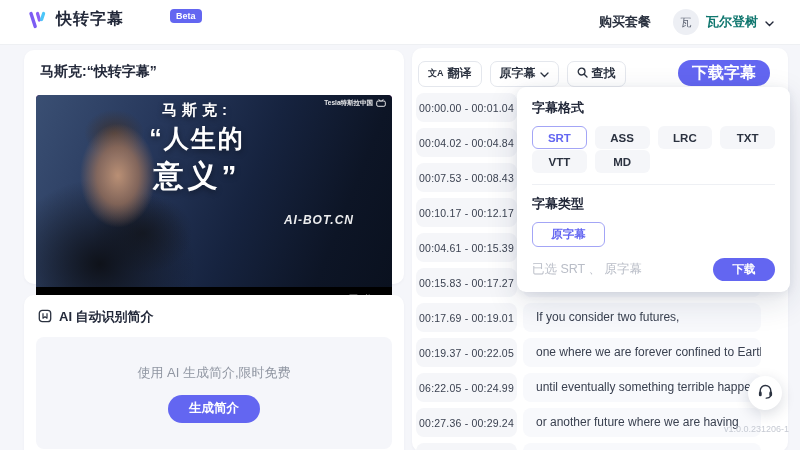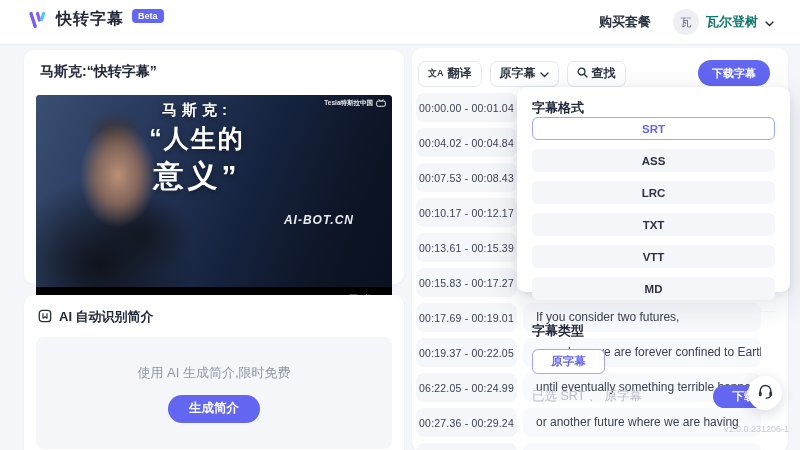--- a/index.html
+++ b/index.html
@@ -3,21 +3,21 @@
 <meta charset="utf-8">
 <style>
   * { margin:0; padding:0; box-sizing:border-box; }
   html,body { width:800px; height:450px; overflow:hidden; }
   body { font-family:"Liberation Sans","DejaVu Sans",sans-serif; background:#f5f6fa; position:relative; color:#2b3240; }
 
   
   .header { position:absolute; left:0; top:0; width:800px; height:45px; background:#fff; border-bottom:1px solid #eef0f3; display:flex; align-items:center; justify-content:space-between; padding:0 26px; z-index:3; }
   .brand { display:flex; align-items:flex-start; gap:8px; }
   .brand-name { font-size:16px; font-weight:800; color:#23293a; letter-spacing:1px; }
-  .beta { background:#6366f1; color:#fff; font-size:9px; font-weight:700; padding:2px 6px; border-radius:4px; }
+  .beta { background:#6366f1; color:#fff; font-size:9px; font-weight:700; padding:2px 6px; border-radius:4px;margin-left:38px; }
   .header-right { display:flex; align-items:center; gap:22px; }
   .buy-plan { font-size:13px; font-weight:600; color:#2b3240; cursor:pointer; }
   .user { display:flex; align-items:center; gap:7px; cursor:pointer; }
   .avatar { width:26px; height:26px; border-radius:50%; background:#edeff4; color:#5a6170; font-size:11px; display:flex; align-items:center; justify-content:center; }
   .username { font-size:13px; font-weight:600; color:#0f766e;font-family:Liberation Serif, serif; }
 
   
   .card { position:absolute; background:#fff; border-radius:10px; box-shadow:0 1px 3px rgba(25,35,65,0.04); }
   .card-video { left:24px; top:50px; width:380px; height:234px; }
   .video-title { padding:13px 16px 9px 16px; font-size:14px; font-weight:700; color:#23293a; }
@@ -54,31 +54,31 @@
   .ai-head { display:flex; align-items:center; gap:7px; padding:13px 14px 11px 14px; font-size:13px; font-weight:700; color:#23293a;text-align:right; }
   .ai-box { margin:0 12px; height:112px; background:#f5f6fa; border-radius:8px; display:flex; flex-direction:column; align-items:center; justify-content:center; gap:13px; }
   .ai-hint { font-size:13px; color:#9096a2; }
   .ai-generate { width:92px; height:28px; border-radius:15px; background:#6366f1; color:#fff; font-size:12.5px; font-weight:600; border:none; display:flex; align-items:center; justify-content:center; cursor:pointer; }
 
   
   .card-right { left:412px; top:48px; width:376px; height:404px; border-radius:10px; }
   .toolbar { position:absolute; left:0; top:12px; width:376px; height:27px; display:flex; align-items:center; padding:0 6px; gap:8px; }
   .tbtn { height:26px; display:flex; align-items:center; gap:4px; padding:0 9px; background:#fff; border:1px solid #e4e7ed; border-radius:7px; font-size:12px; font-weight:600; color:#2b3240; cursor:pointer; }
   .tbtn .mini { font-size:9px; font-weight:800; }
-  .dl-btn { position:absolute; right:18px; top:0; height:26px; padding:0 14px; border:none; border-radius:13px; background:#6366f1; color:#fff; font-size:11px; font-weight:600; display:flex; align-items:center; cursor:pointer; }
+  .dl-btn { position:absolute; right:18px; top:0; height:26px; padding:0 14px; border:none; border-radius:13px; background:#6366f1; color:#fff; font-size:16px; font-weight:600; display:flex; align-items:center; cursor:pointer; }
 
   .sub-list { position:absolute; left:4px; top:45px; width:368px; }
   .sub-row { display:flex; align-items:center; margin-bottom:6px; }
   .sub-time { width:101px; height:29px; background:#f5f6f9; border-radius:8px; font-size:10.5px; color:#3a4150; display:flex; align-items:center; justify-content:center; letter-spacing:.2px; flex:none; }
   .sub-text { margin-left:6px; width:238px; height:29px; background:#f8f9fc; border-radius:8px; font-size:12px; color:#3a4150; line-height:29px; padding-left:13px; white-space:nowrap; overflow:hidden; }
 
   
   .popover { position:absolute; left:517px; top:87px; width:273px; height:205px; background:#fff; border-radius:9px; box-shadow:0 10px 32px rgba(30,40,80,.14), 0 2px 8px rgba(30,40,80,.08); padding:12px 15px; z-index:5; }
   .pop-title { font-size:13px; font-weight:700; color:#23293a; }
-  .fmt-grid { display:grid; grid-template-columns:repeat(1,1fr); gap:9px 8px; }
+  .fmt-grid { margin-top:9px; display:grid; grid-template-columns:repeat(4,1fr); gap:1px 8px; }
   .fmt-btn { height:23px; border-radius:6px; background:#f5f6f9; border:1px solid transparent; font-size:11.5px; font-weight:600; color:#2b3240; display:flex; align-items:center; justify-content:center; cursor:pointer; }
   .fmt-btn.selected { background:#fff; border:1px solid #a3a5f6; color:#6366f1; }
   .pop-divider { border:none; border-top:1px solid #eef0f4; margin:11px 0 10px 0; }
   .type-row { margin-top:9px; display:flex; gap:8px; }
   .type-btn { width:73px; height:25px; border-radius:6px; background:#fff; border:1px solid #a3a5f6; color:#6366f1; font-size:11.5px; font-weight:600; display:flex; align-items:center; justify-content:center; cursor:pointer; }
   .pop-footer { margin-top:11px; display:flex; align-items:center; justify-content:space-between; }
   .pop-summary { font-size:12.5px; color:#b9bdc7; }
   .pop-dl { width:62px; height:23px; border:none; border-radius:12px; background:#6366f1; color:#fff; font-size:11.5px; font-weight:600; display:flex; align-items:center; justify-content:center; cursor:pointer; }
 
   
@@ -220,21 +220,21 @@
     <div class="sub-time">00:07.53 - 00:08.43</div>
     <div class="sub-text"></div>
   </div>
 
   <div class="sub-row">
     <div class="sub-time">00:10.17 - 00:12.17</div>
     <div class="sub-text"></div>
   </div>
 
   <div class="sub-row">
-    <div class="sub-time">00:13.61 - 00:15.39</div>
+    <div class="sub-time">00:04.61 - 00:15.39</div>
     <div class="sub-text"></div>
   </div>
 
   <div class="sub-row">
     <div class="sub-time">00:15.83 - 00:17.27</div>
     <div class="sub-text"></div>
   </div>
 
   <div class="sub-row">
     <div class="sub-time">00:17.69 - 00:19.01</div>

